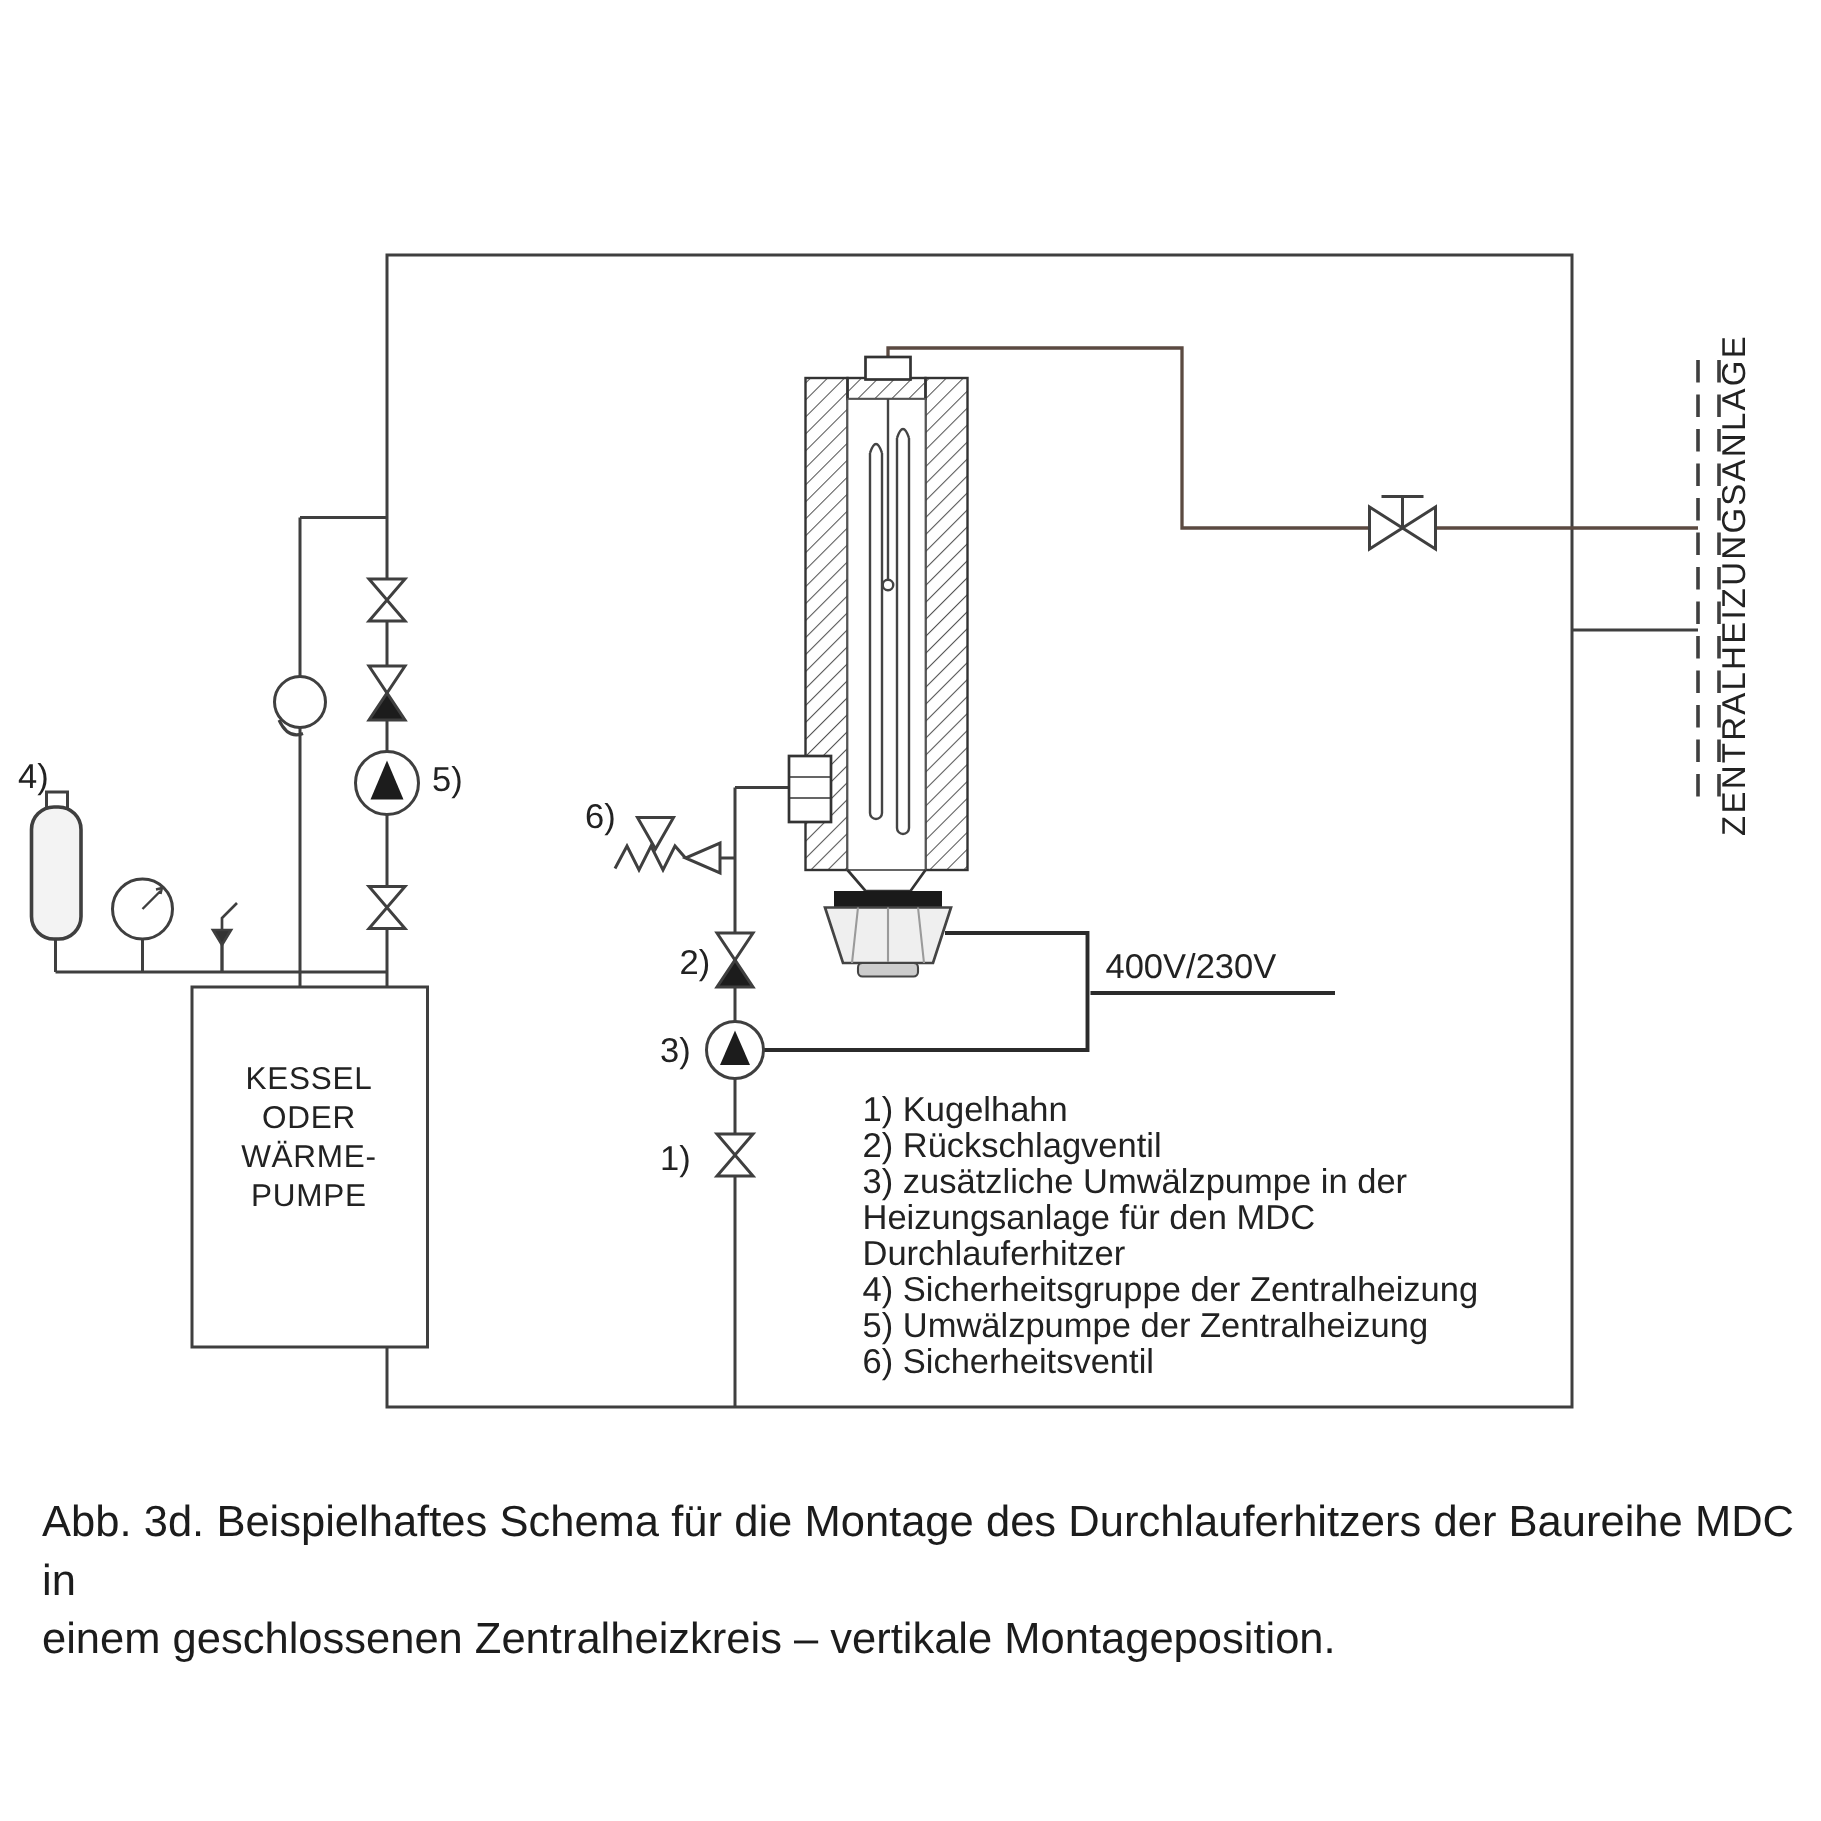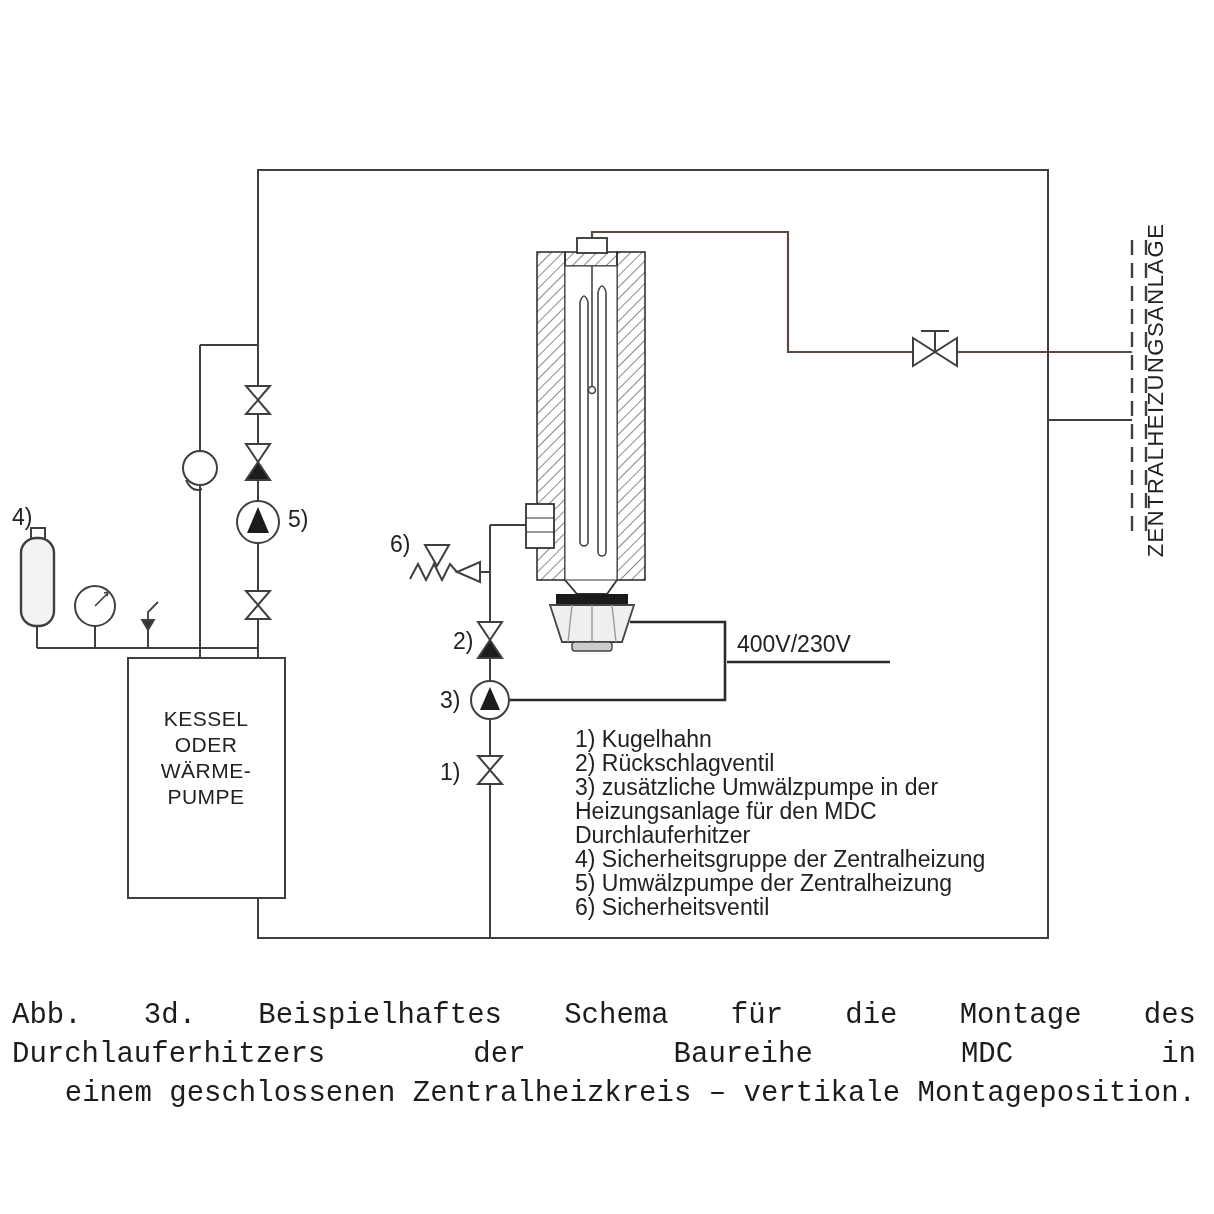--- a/index.html
+++ b/index.html
@@ -11,37 +11,37 @@
   .page {
     position: relative;
     width: 1214px;
     height: 1214px;
     background: #ffffff;
     overflow: hidden;
   }
   svg { display: block; }
   .caption {
     position: absolute;
-    left: 12px;
+    left: 28px;
     right: 18px;
     top: 996px;
-    font-family: Liberation Mono, monospace;
+    font-family: Liberation Sans, sans-serif;
     font-size: 29px;
     color: #1c1c1c;
     line-height: 39px;
   }
   .caption .l1 {
     display: block;
     text-align: justify;
     text-align-last: justify;
     white-space: normal;
   }
   .caption .l2 {
     display: block;
-    text-align: right;
+    text-align: left;
   }
   text {
     font-family: "Liberation Sans", sans-serif;
     fill: #222222;
   }
   .lbl   { font-size: 23px; }
   .legnd { font-size: 23px; }
   .boil  { font-size: 21px; letter-spacing: 0.5px; }
   .vert  { font-size: 22px; letter-spacing: 1.5px; }
 </style>

